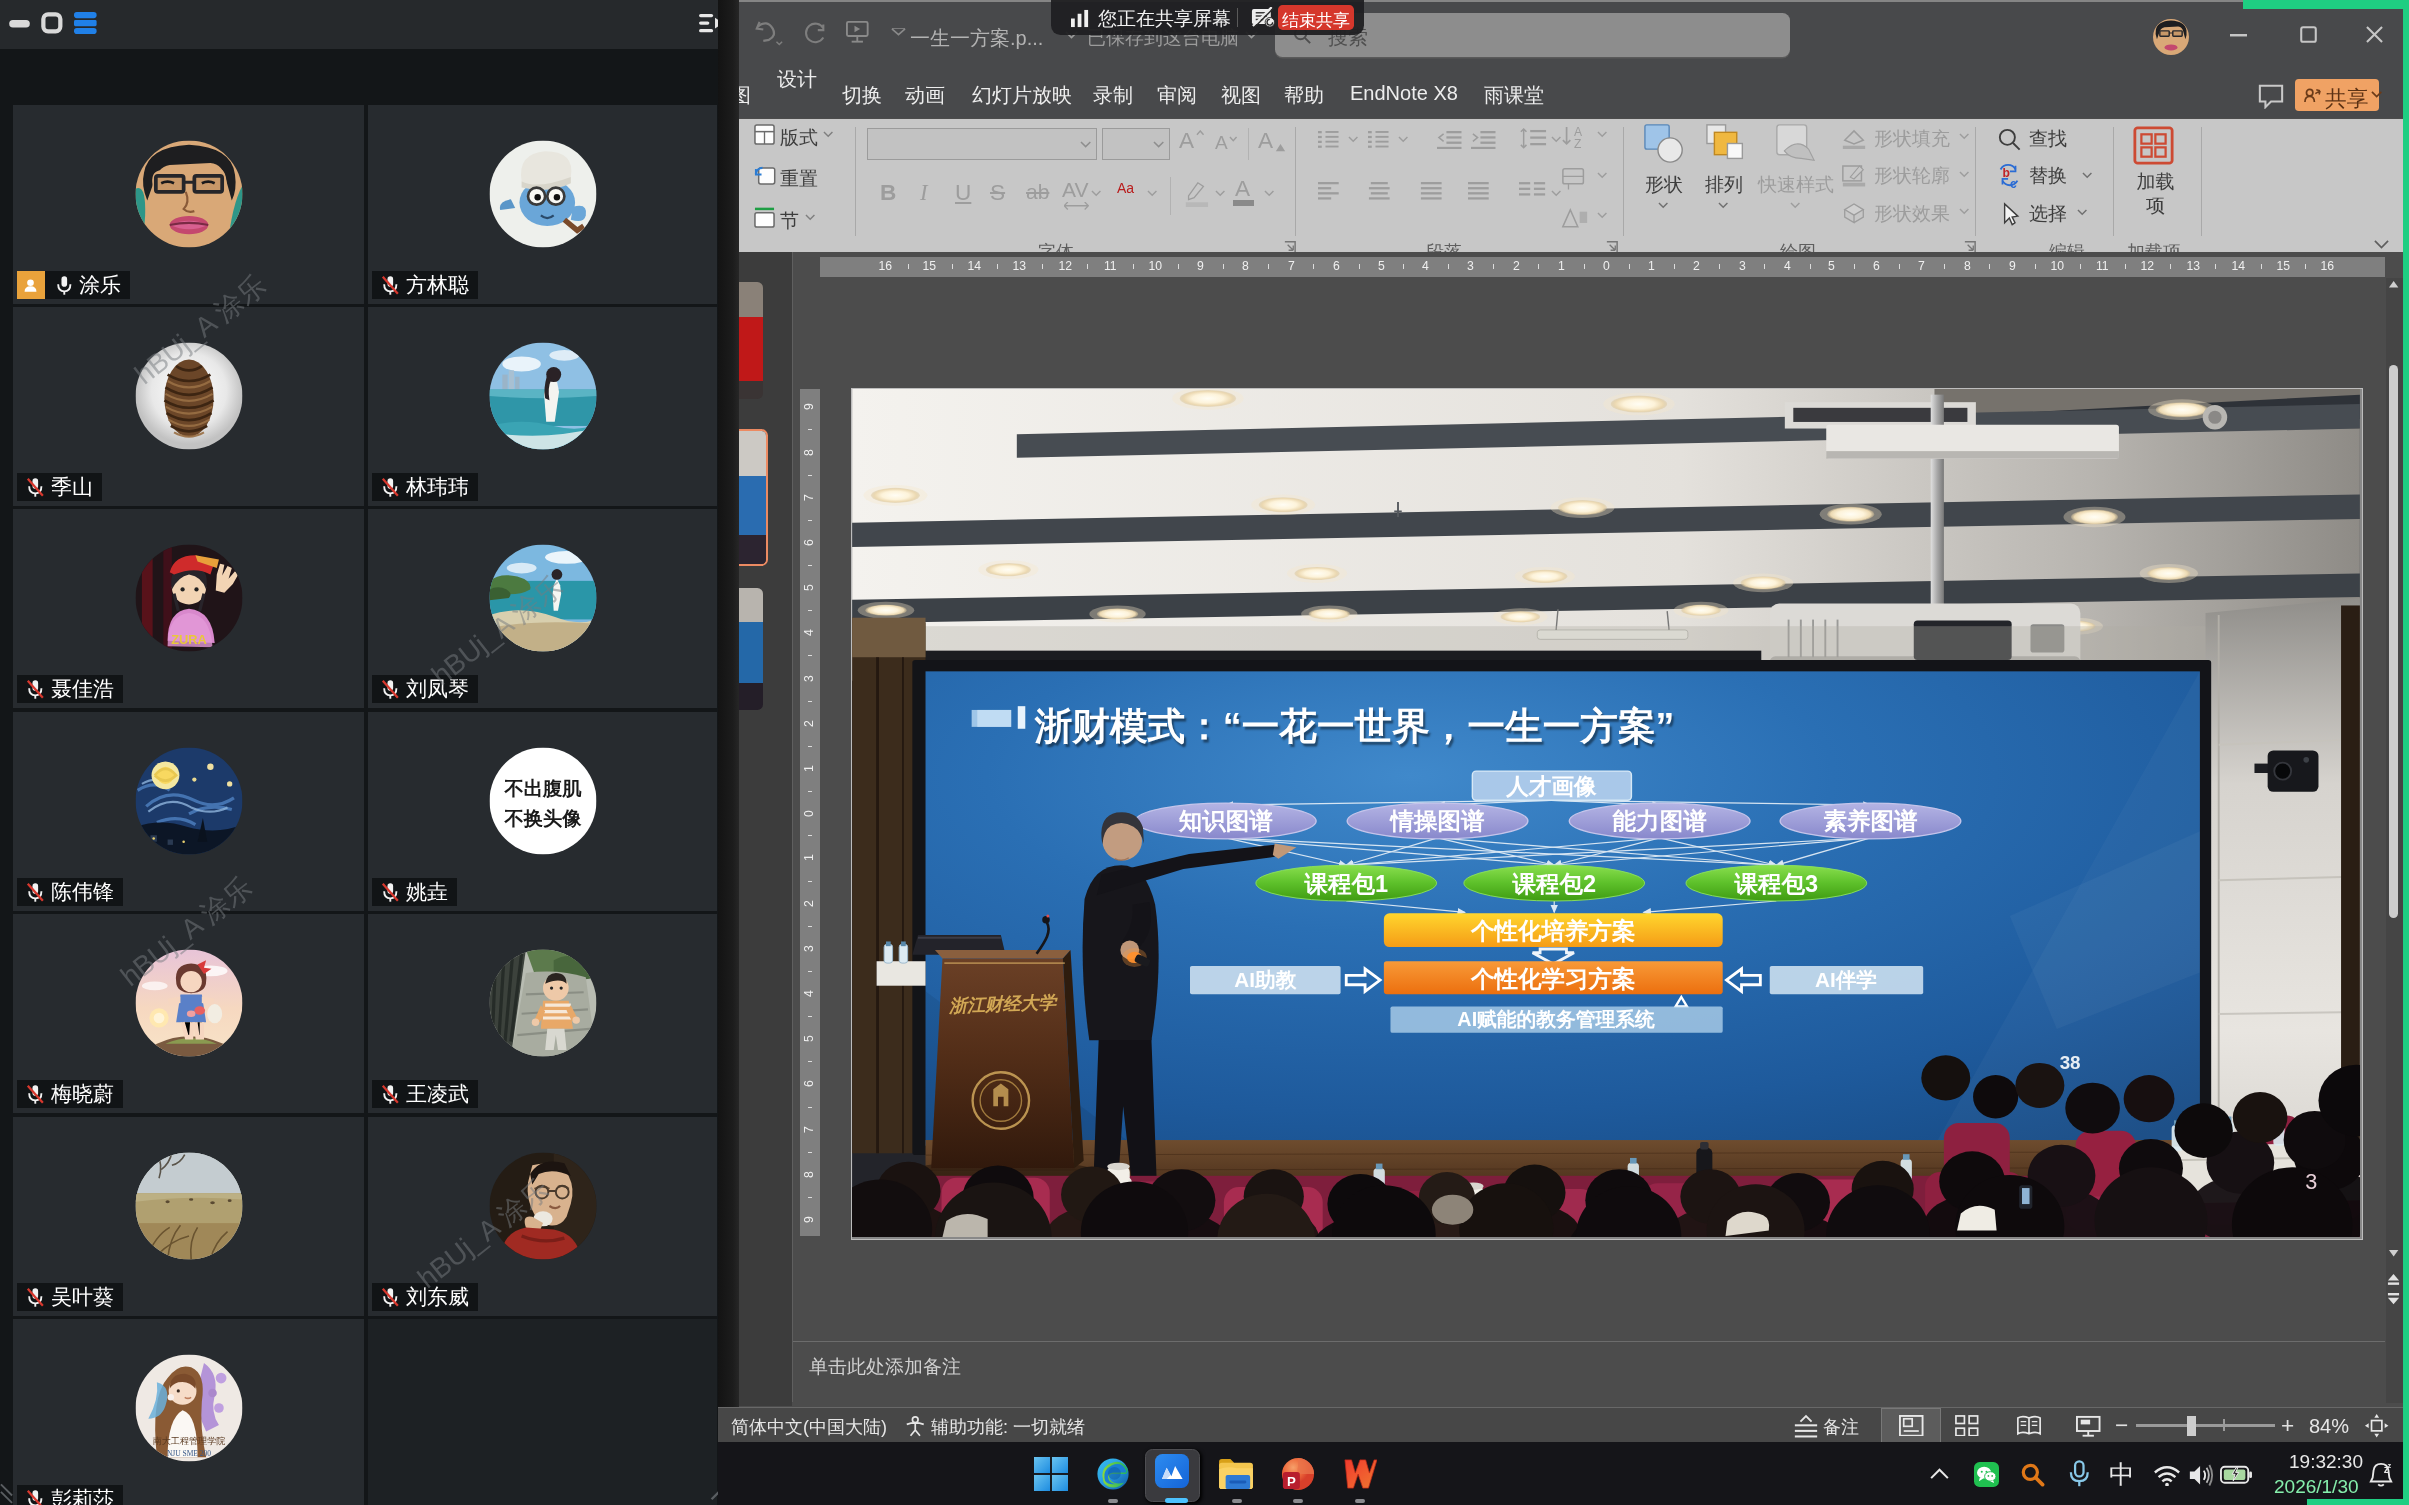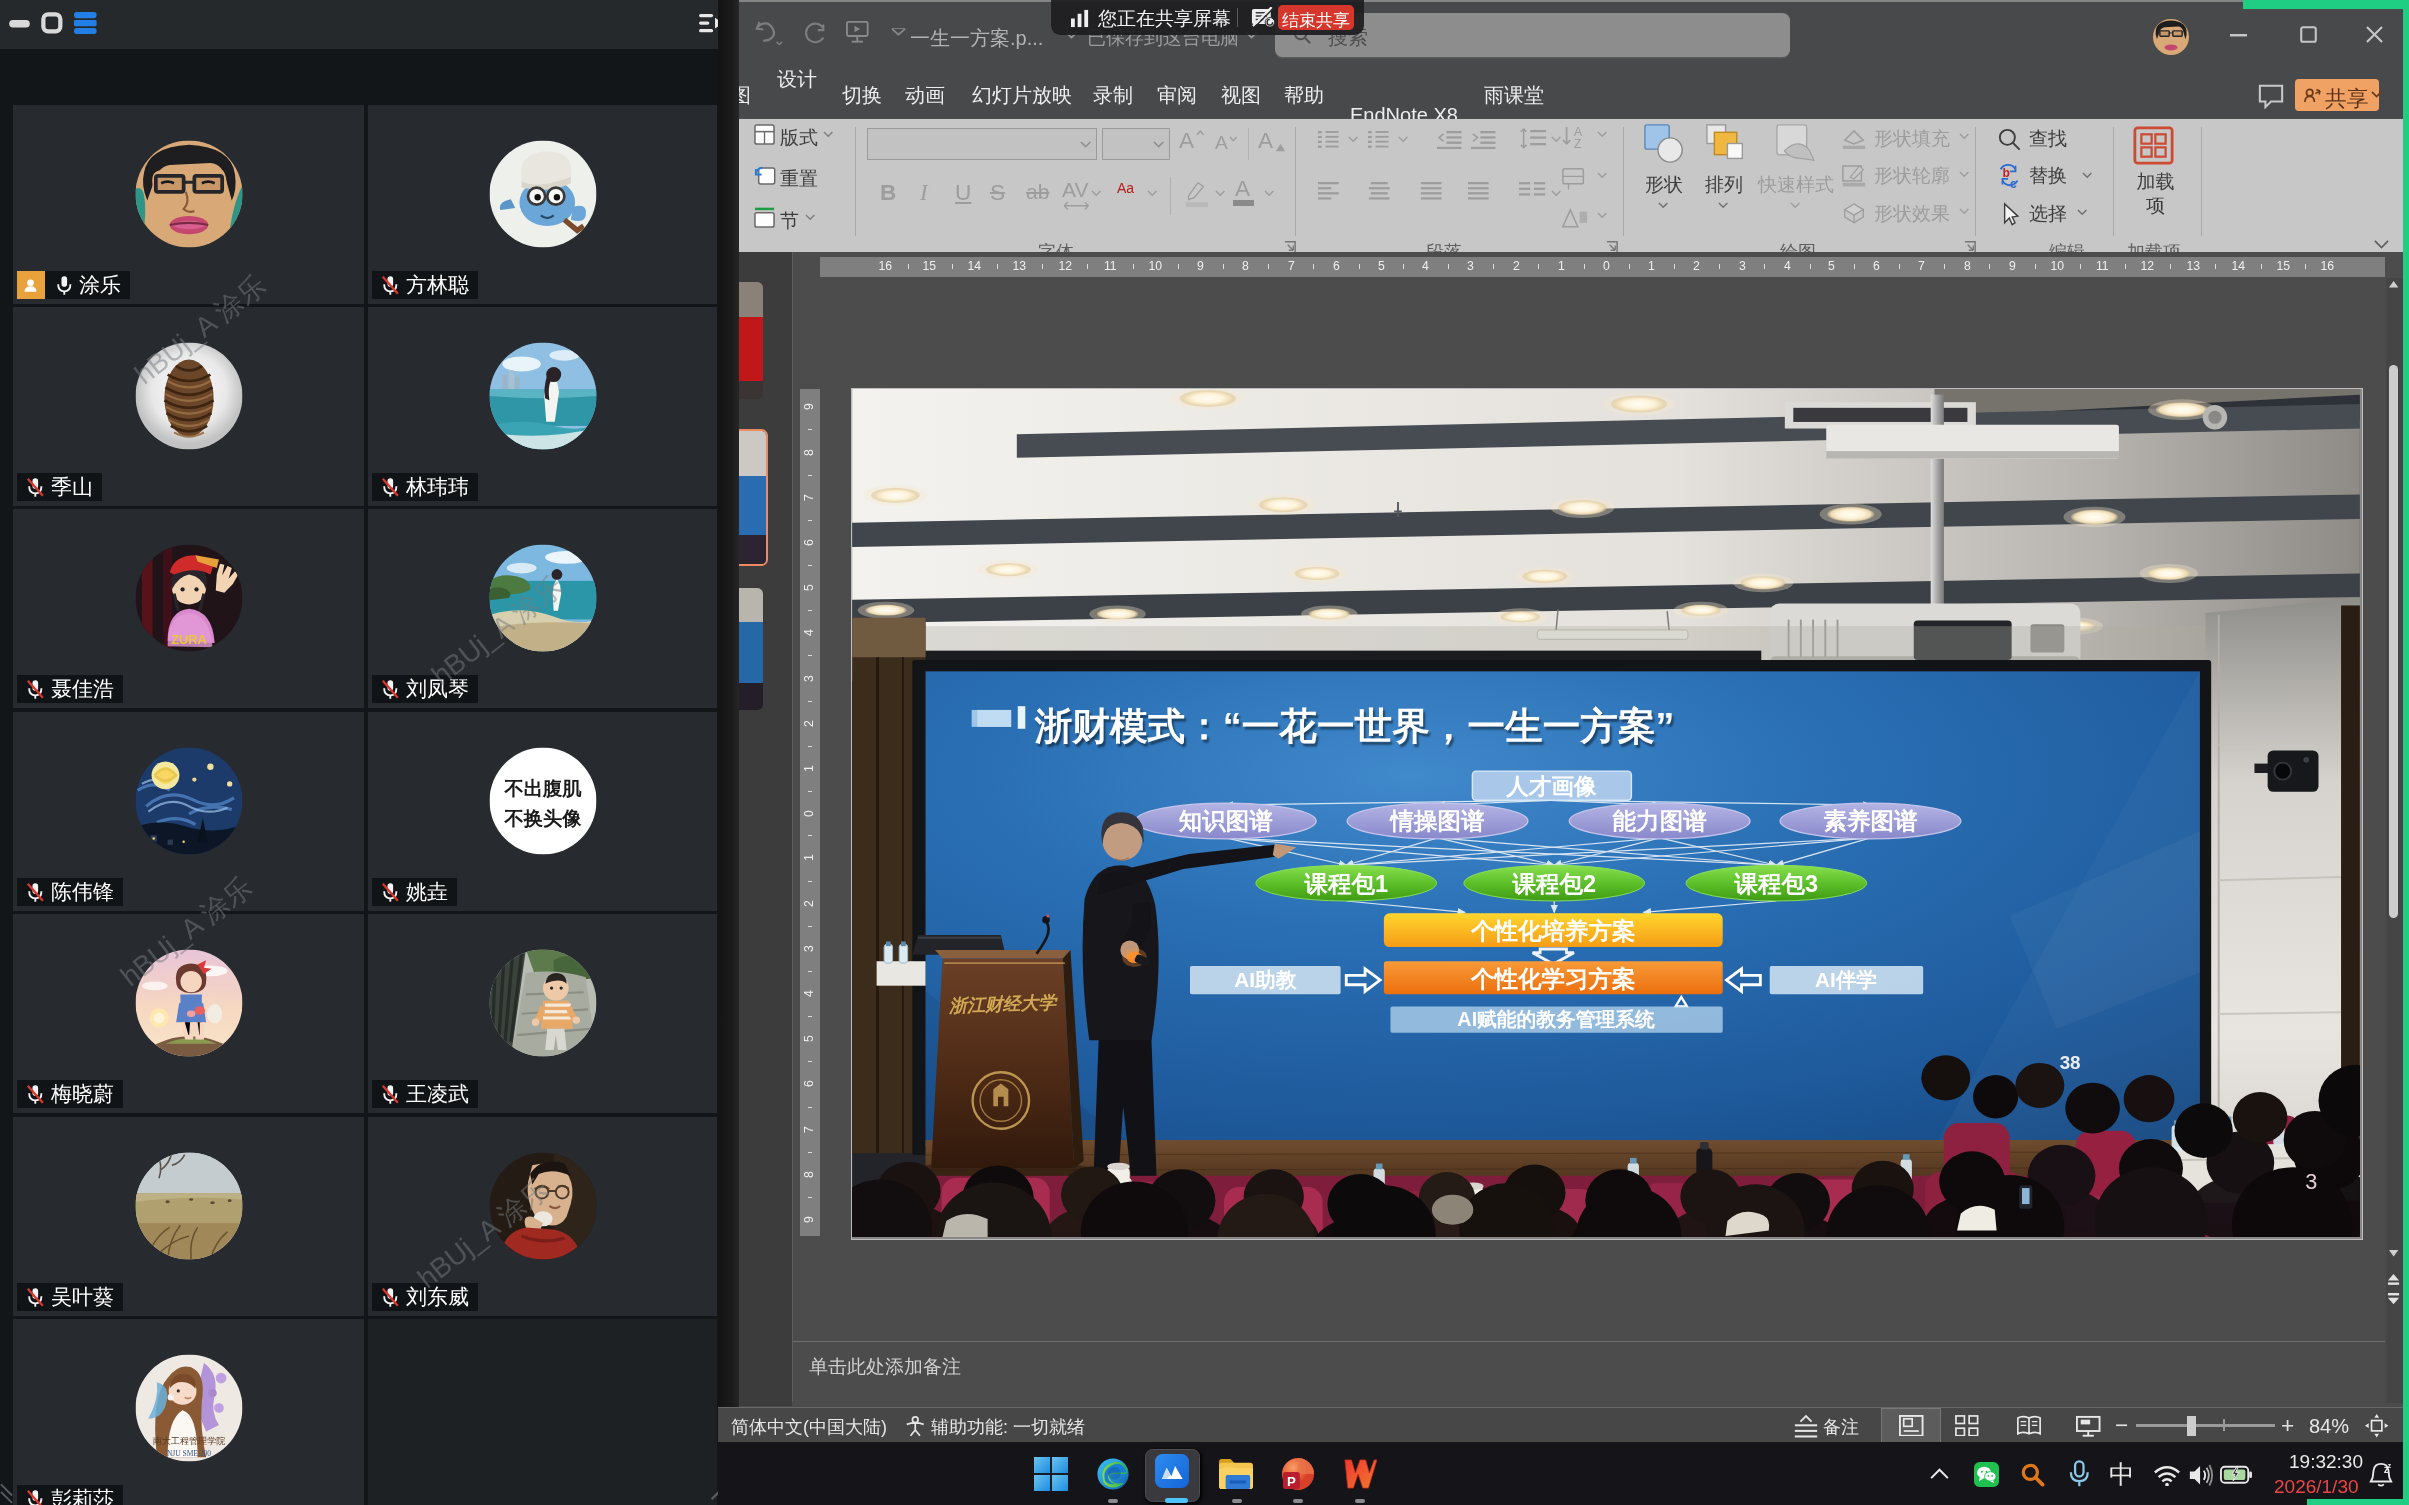--- a/index.html
+++ b/index.html
@@ -111,21 +111,21 @@
 <div id="tabrow">
 <div class="abs" style="left:13px;top:20px;">图</div>
 <div class="abs" style="left:59px;top:4px;">设计</div>
 <div class="abs" style="left:124px;top:20px;">切换</div>
 <div class="abs" style="left:187px;top:20px;">动画</div>
 <div class="abs" style="left:254px;top:20px;">幻灯片放映</div>
 <div class="abs" style="left:375px;top:20px;">录制</div>
 <div class="abs" style="left:439px;top:20px;">审阅</div>
 <div class="abs" style="left:503px;top:20px;">视图</div>
 <div class="abs" style="left:566px;top:20px;">帮助</div>
-<div class="abs" style="left:632px;top:20px;margin-top:22px;">EndNote X8</div>
+<div class="abs" style="left:632px;top:20px;">EndNote X8</div>
 <div class="abs" style="left:766px;top:20px;">雨课堂</div>
 <svg class="abs" style="left:1539px;top:21px;" width="28" height="26" viewBox="0 0 30 28">
         <path d="M3,3 h24 v17 h-12 l-6,6 v-6 h-6 Z" fill="none" stroke="#c9c9c9" stroke-width="2.2" rx="2"></path>
       </svg>
 <div class="abs" style="left:1577px;top:17px;width:84px;height:32px;background:#f0a264;border-radius:3.8px;"></div>
 <svg class="abs" style="left:1585px;top:24.5px;" width="19" height="17" viewBox="0 0 20 18">
         <circle cx="7" cy="6" r="3.4" fill="none" stroke="#6a3a18" stroke-width="1.8"></circle>
         <path d="M2,16 q0,-6 5,-6 q5,0 5,6" fill="none" stroke="#6a3a18" stroke-width="1.8"></path>
         <path d="M13,7 l5,-3 M18,4 l-1,4 M18,4 l-4,-1" stroke="#6a3a18" stroke-width="1.6" fill="none"></path>
       </svg>
@@ -1052,21 +1052,21 @@
           <path d="M20,5 Q25,13 20,21" stroke="#b8b8b8" stroke-width="2" fill="none"></path>
           <path d="M23,2 Q29,13 23,24" stroke="#8a8a8a" stroke-width="2" fill="none"></path>
         </svg>
 <svg class="abs" style="left:2220px;top:21px;" width="32" height="23.5" viewBox="0 0 34 25">
           <rect x="1" y="4" width="29" height="17" rx="4" fill="none" stroke="#e8e8e8" stroke-width="2"></rect>
           <rect x="31" y="9" width="3" height="7" rx="1.5" fill="#e8e8e8"></rect>
           <rect x="4" y="7" width="23" height="11" rx="2" fill="#a8d8a0"></rect>
           <path d="M17,5 L13,12 L16,12 L14,19 L20,10 L16.5,10 L19,5Z" fill="#2a2a2a" stroke="#f0f0f0" stroke-width="1"></path>
         </svg>
 <div class="abs" style="left:2289px;top:8.5px;width:60px;color:#e8e8e8;font-size:19px;text-align:right;">19:32:30</div>
-<div class="abs" style="left:2274px;top:34px;width:75px;color:#ef4444;font-size:19px;text-align:right;">2026/1/30</div>
+<div class="abs" style="left:2274px;top:34px;width:75px;color:#86efac;font-size:19px;text-align:right;">2026/1/30</div>
 <svg class="abs" style="left:2368px;top:19px;" width="26" height="28" viewBox="0 0 28 30">
           <path d="M14,3 Q7,3 6,10 L5,18 L3,22 L25,22 L23,18 L22,10 Q21,3 14,3Z" fill="none" stroke="#e8e8e8" stroke-width="2"></path>
           <path d="M11,25 q3,3 6,0" stroke="#e8e8e8" stroke-width="2" fill="none"></path>
           <text x="17" y="13" font-size="11" fill="#e8e8e8" font-weight="bold">z</text>
           <text x="21" y="8" font-size="8" fill="#e8e8e8" font-weight="bold">z</text>
         </svg>
 </rect></div>
 <div class="greenR"></div>
     <div class="greenT"></div>
     <div class="greenB"></div>

